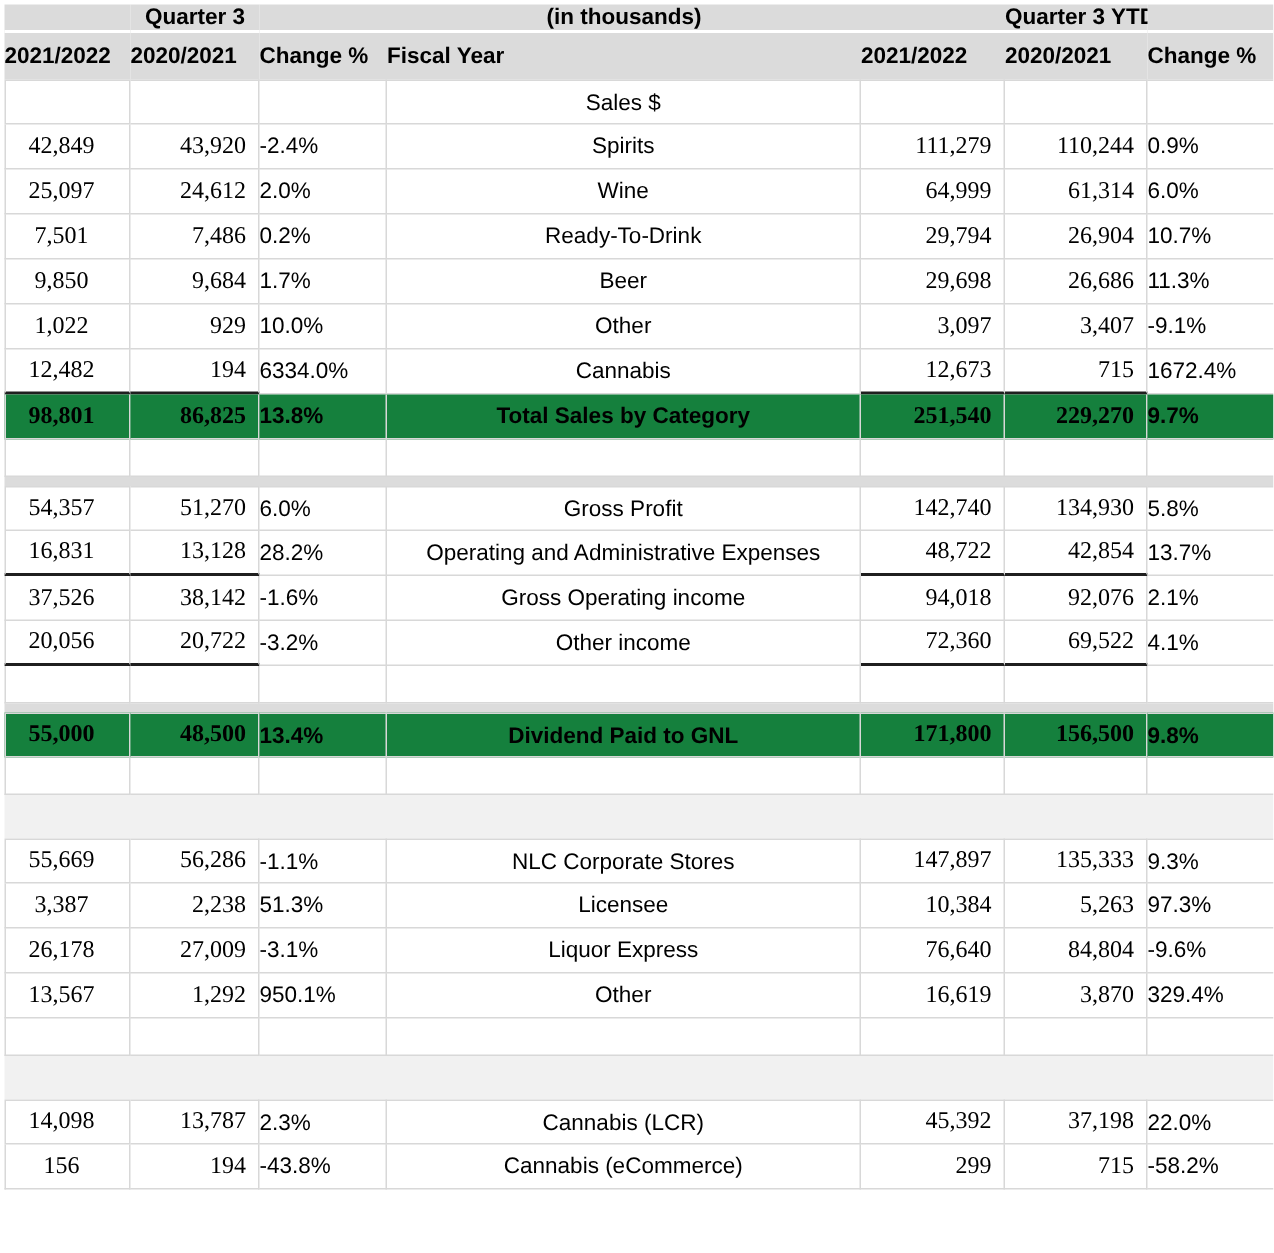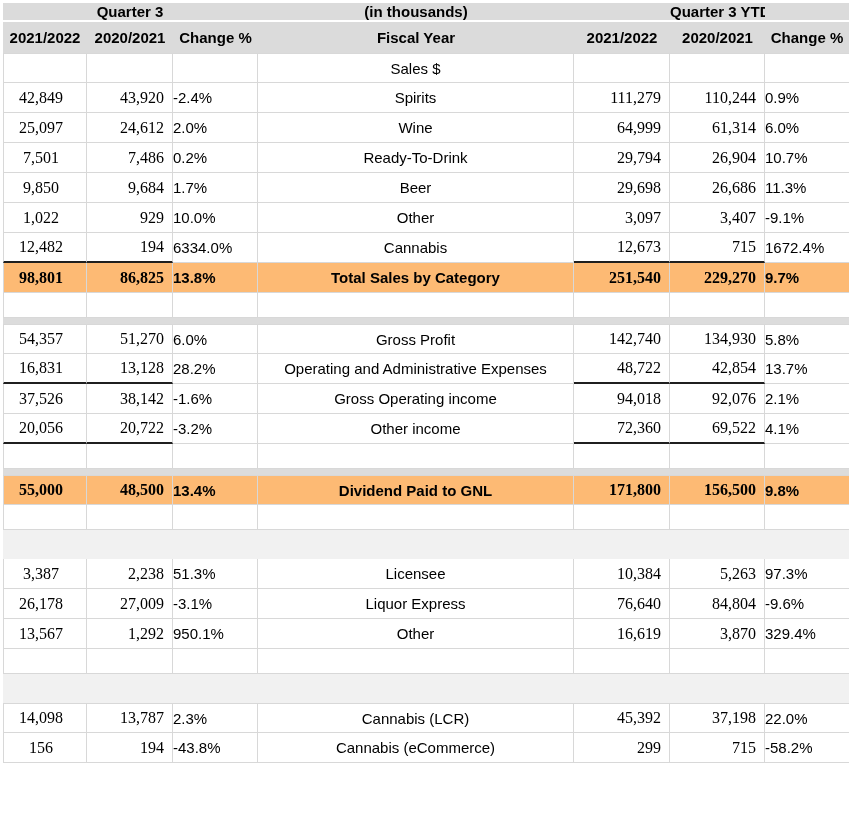--- a/index.html
+++ b/index.html
@@ -4,40 +4,40 @@
 <style>
   html,body{margin:0;padding:0;background:#ffffff;}
   body{width:849px;height:835px;overflow:hidden;font-family:"Liberation Sans",sans-serif;color:#000;}
   .sheet{padding:3px 0 0 3px;}
   table{border-collapse:separate;border-spacing:0;width:846px;table-layout:fixed;}
   td{padding:0;overflow:hidden;white-space:nowrap;vertical-align:middle;box-sizing:border-box;}
 
   
   tr.hb1 td{background:#DBDBDB;height:18px;border-bottom:2px solid #ffffff;
             font-weight:bold;font-size:15px;text-align:center;}
-  tr.hb2 td{background:#DBDBDB;height:31px;font-weight:bold;font-size:15px;text-align:center;}
+  tr.hb2 td{background:#DBDBDB;height:31px;font-weight:bold;font-size:15px;}
 
   
   tr.rn td{height:30px;}
   tr.rb td{height:25px;}
 
   
   .num{font-family:"Liberation Serif",serif;font-size:16px;text-align:right;padding-right:8px;}
   .pct{font-size:15px;padding-right:6px;}
   .lbl{font-size:15px;text-align:center;}
 
   
   .bd{border-right:1px solid #D8D8D8;border-bottom:1px solid #D8D8D8;}
   .bl{border-left:1px solid #D8D8D8;text-align:center;}
   .c7{border-right:none;}
   tr.bt td.bd{border-top:1px solid #D8D8D8;}
   td.ul{border-bottom:2px solid #1f1f1f !important;}
 
   
-  tr.total td{background:#fdba74;font-weight:bold;}
+  tr.total td{background:#15803d;font-weight:bold;}
 
   
   td.sp{background:#F1F1F1;height:29px;}
   td.tn{background:#DCDCDC;height:6px;}
 </style>
 </head>
 <body>
 
 <div class="sheet">
   <table>
@@ -217,20 +217,29 @@
           <td class="num bd"></td>
           <td class="pct bd"></td>
           <td class="lbl bd"></td>
           <td class="num bd"></td>
           <td class="num bd"></td>
           <td class="pct bd c7"></td>
         </tr>
         <tr>
           <td colspan="7" class="sp"></td>
         </tr>
+        <tr class="rn bt">
+          <td class="num bd bl">55,669</td>
+          <td class="num bd">56,286</td>
+          <td class="pct bd">-1.1%</td>
+          <td class="lbl bd">NLC Corporate Stores</td>
+          <td class="num bd">147,897</td>
+          <td class="num bd">135,333</td>
+          <td class="pct bd c7">9.3%</td>
+        </tr>
         <tr class="rn">
           <td class="num bd bl">3,387</td>
           <td class="num bd">2,238</td>
           <td class="pct bd">51.3%</td>
           <td class="lbl bd">Licensee</td>
           <td class="num bd">10,384</td>
           <td class="num bd">5,263</td>
           <td class="pct bd c7">97.3%</td>
         </tr>
         <tr class="rn">

